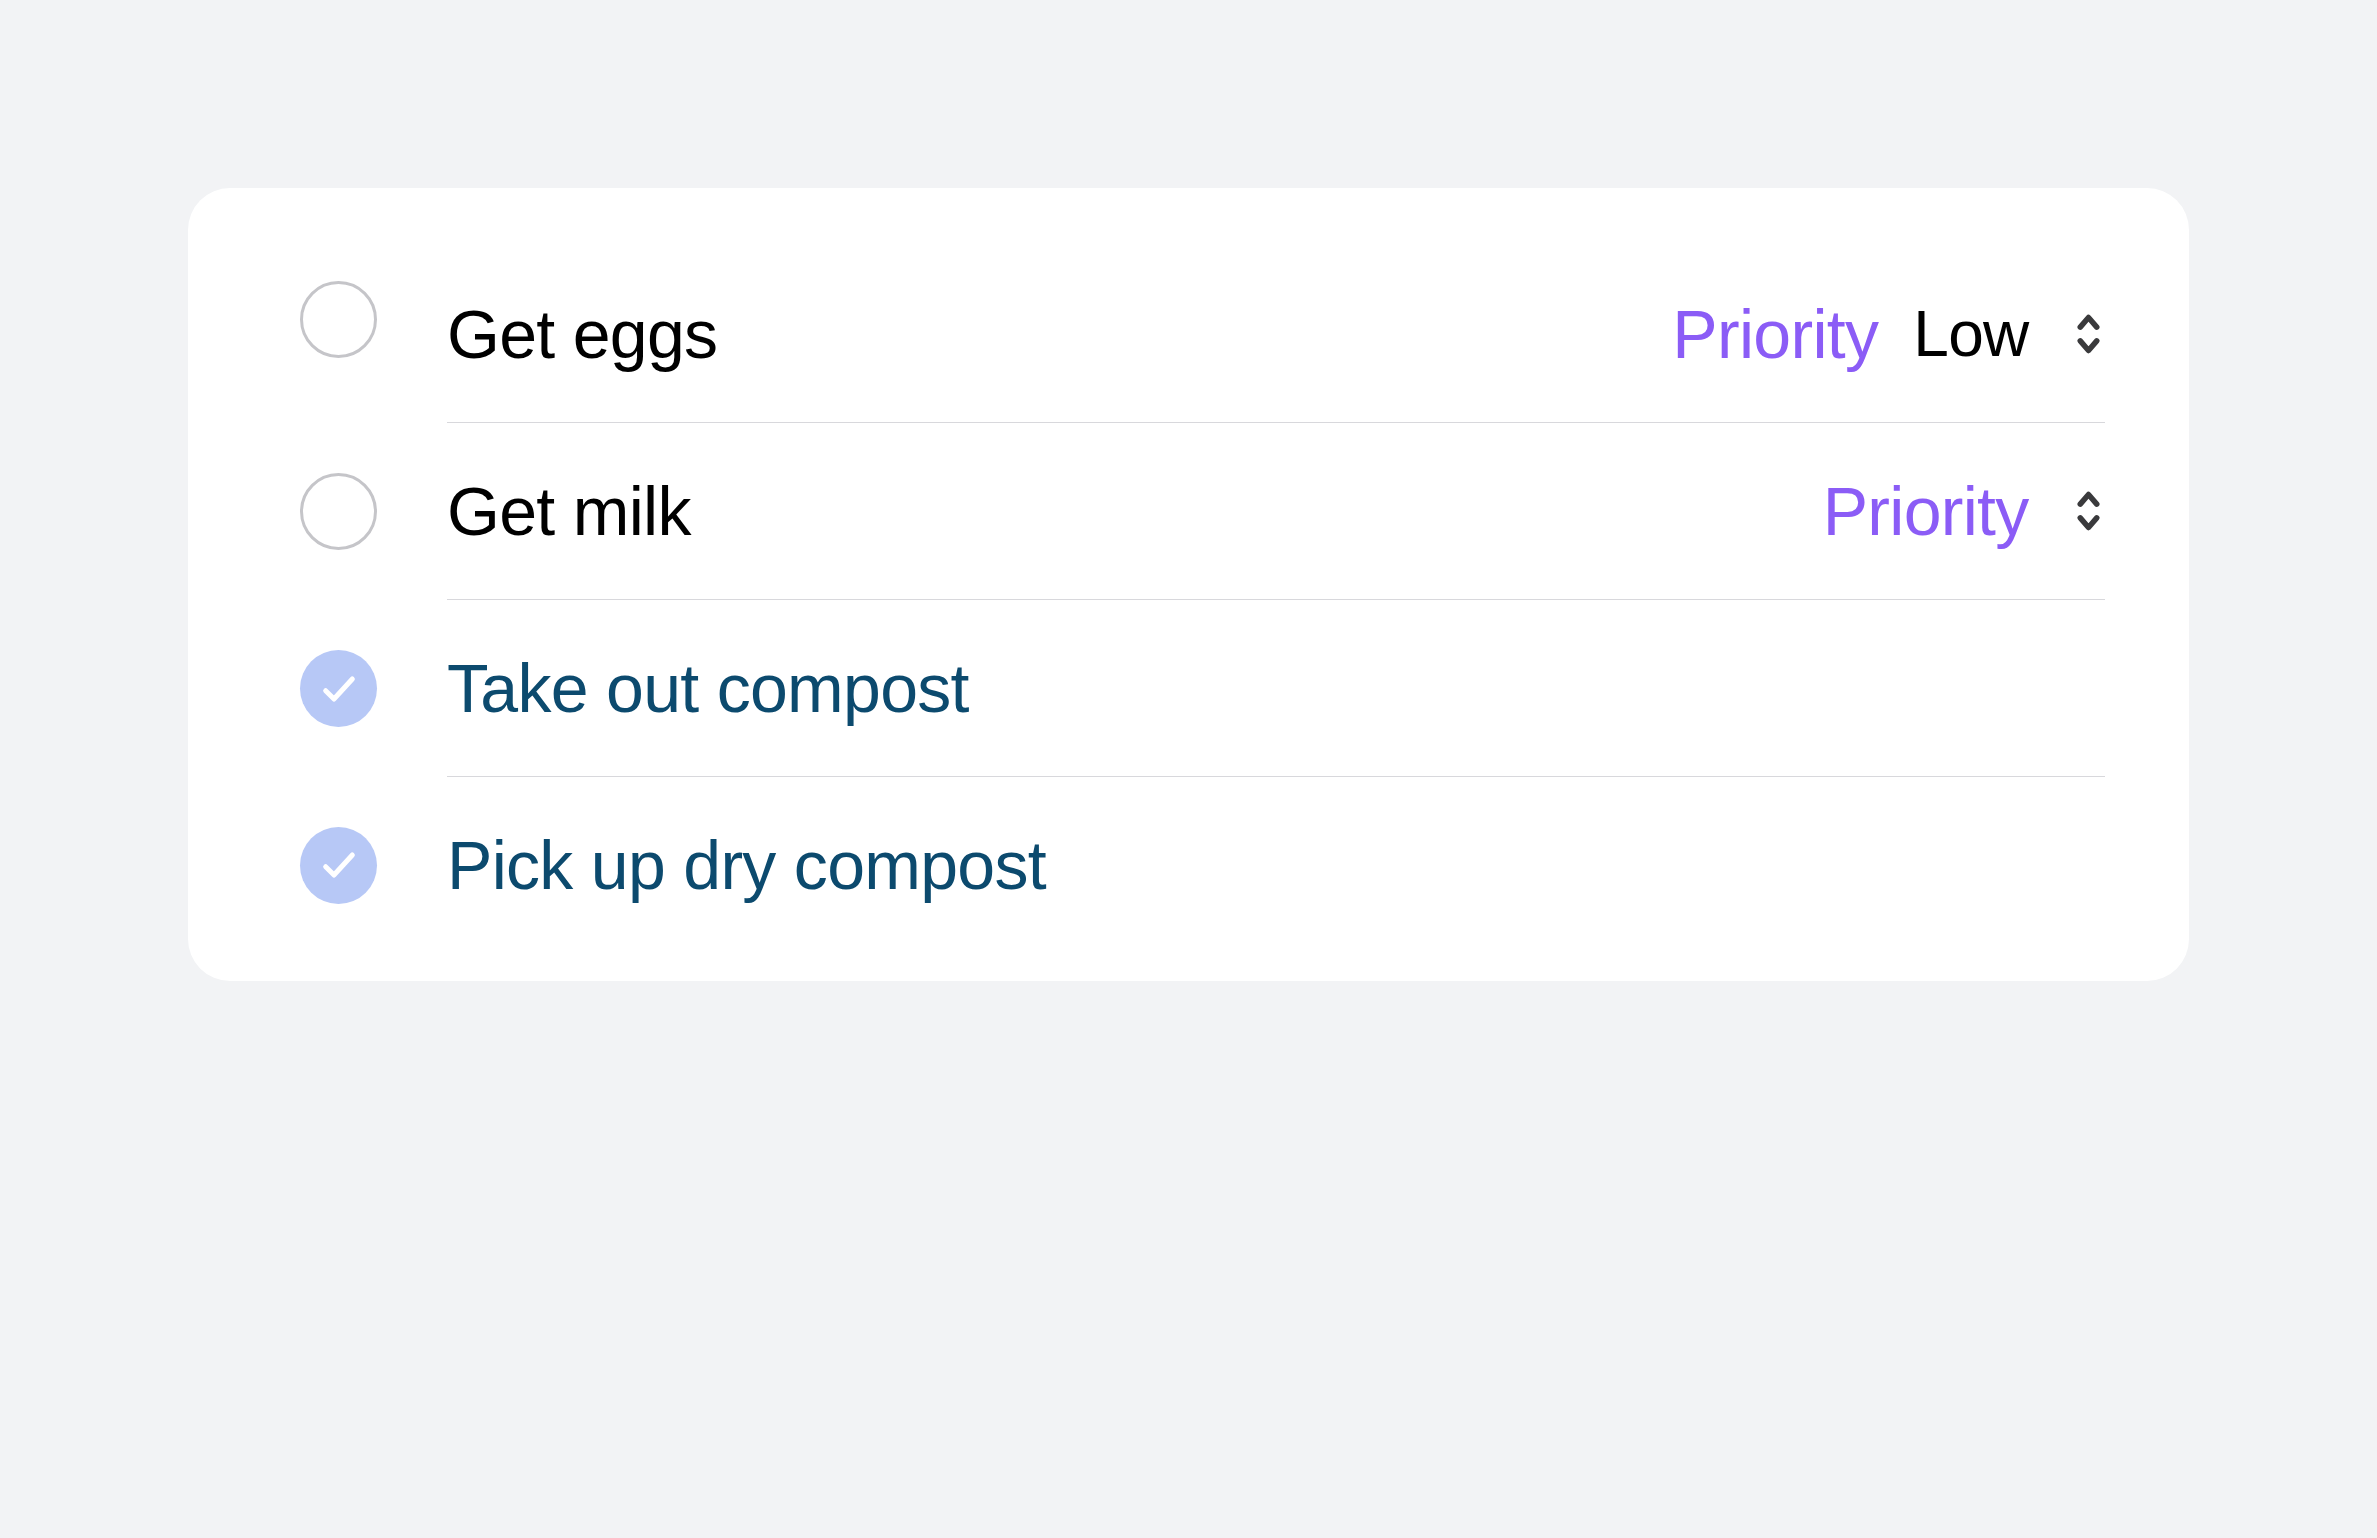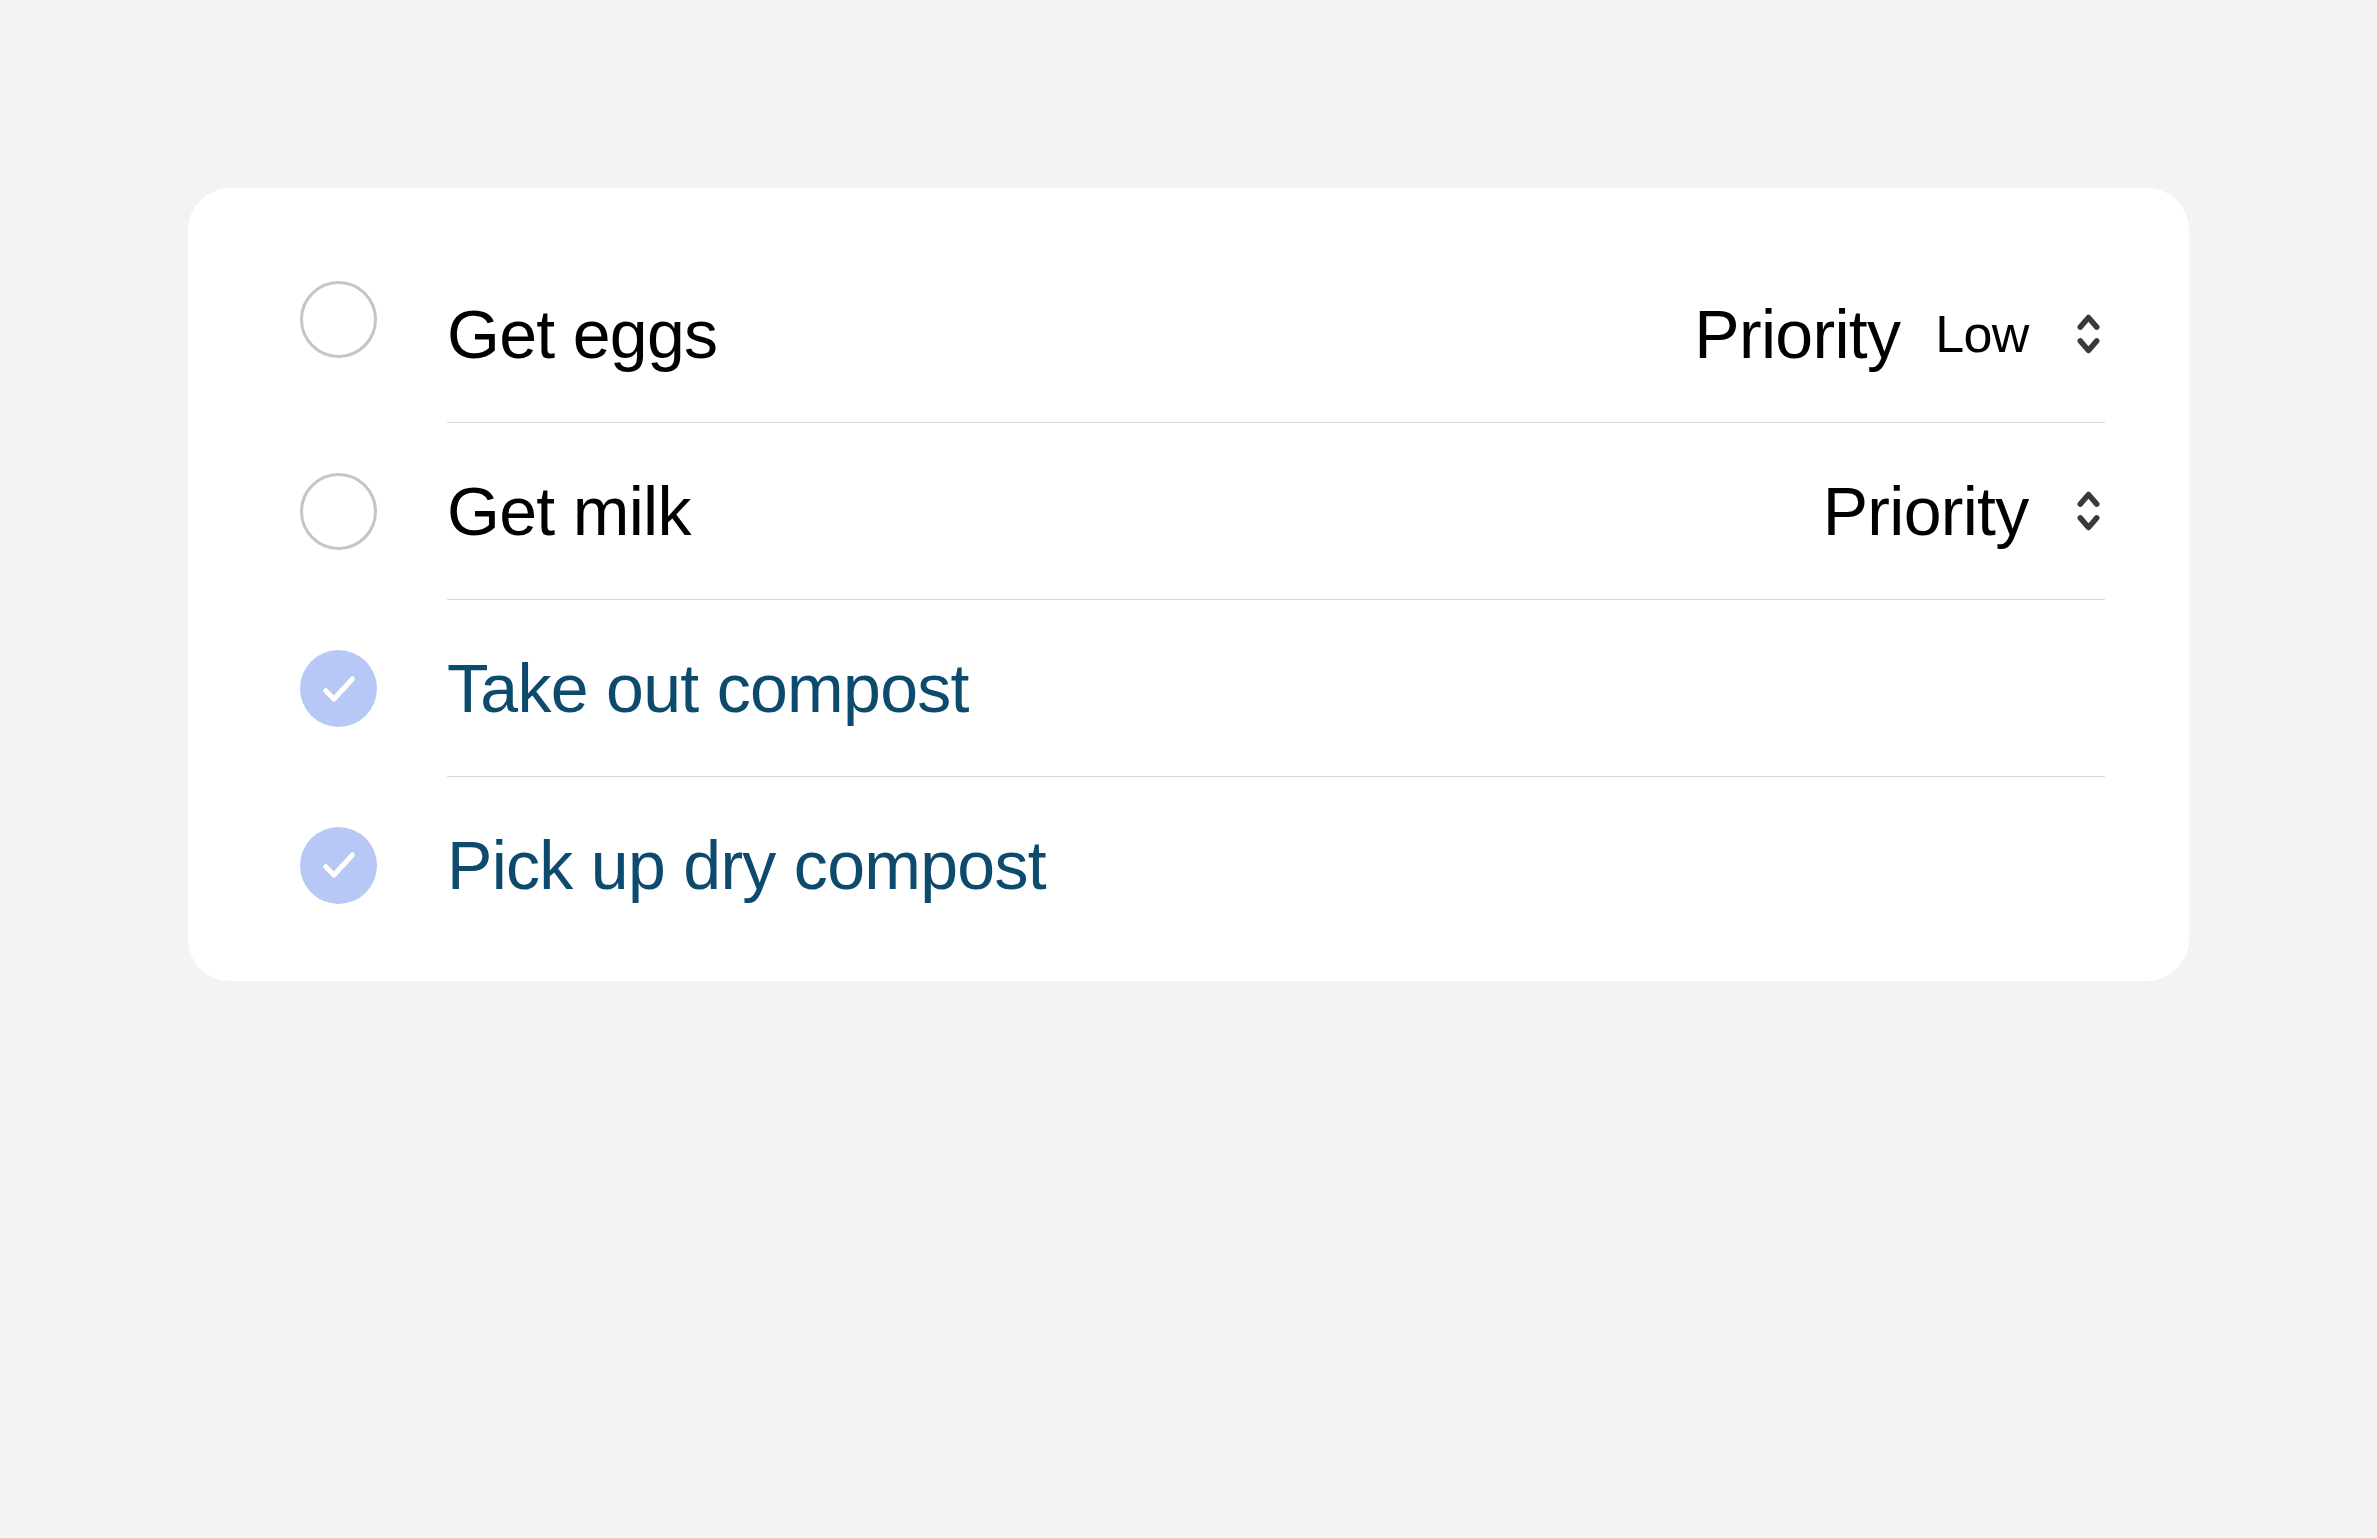--- a/index.html
+++ b/index.html
@@ -58,25 +58,25 @@
       flex: 1;
     }
     .priority-group {
       display: flex;
       align-items: center;
       gap: 35px;
     }
     .priority-label {
       font-size: 68px;
       font-weight: 400;
-      color: #000000;
+      color: #8b5cf6;
       letter-spacing: -0.7px;
     }
     .priority-value {
-      font-size: 52px;
+      font-size: 64px;
       font-weight: 400;
       color: #000000;
       letter-spacing: -0.7px;
     }
     .chevron-updown {
       display: flex;
       flex-direction: column;
       align-items: center;
       gap: 2.8px;
       margin-left: 8.4px;

